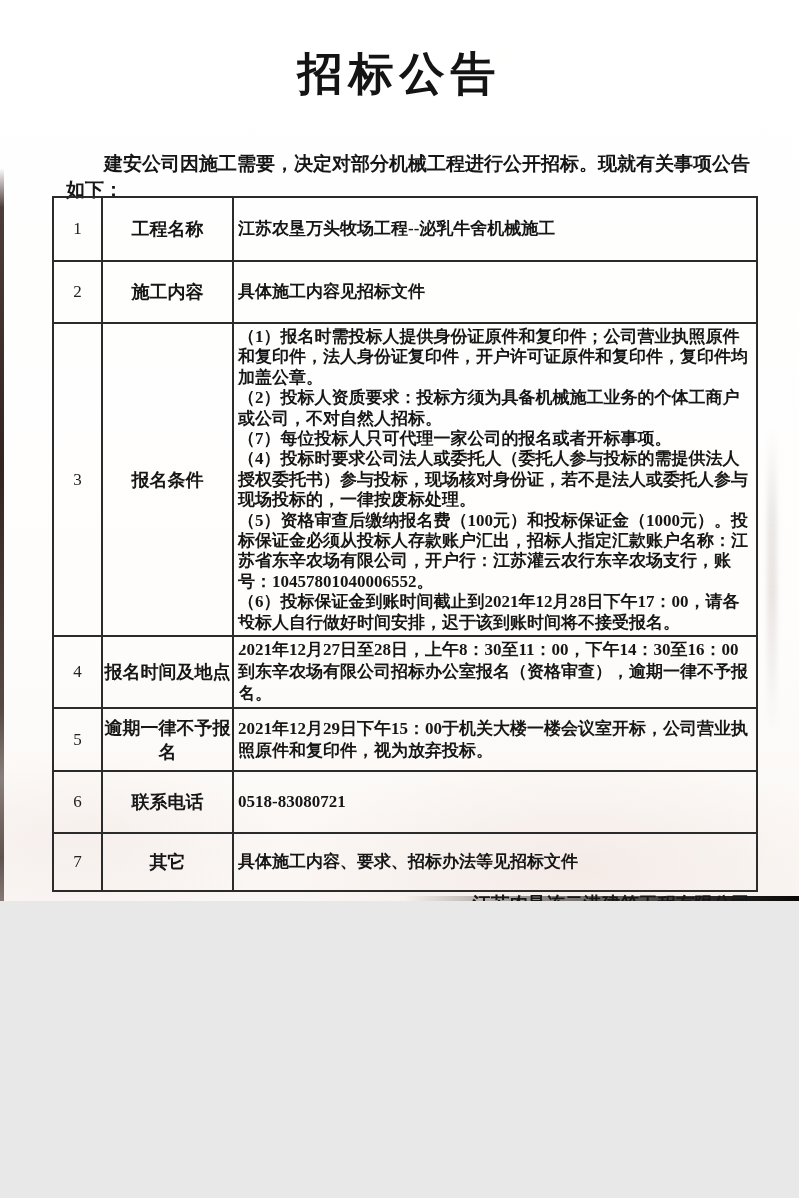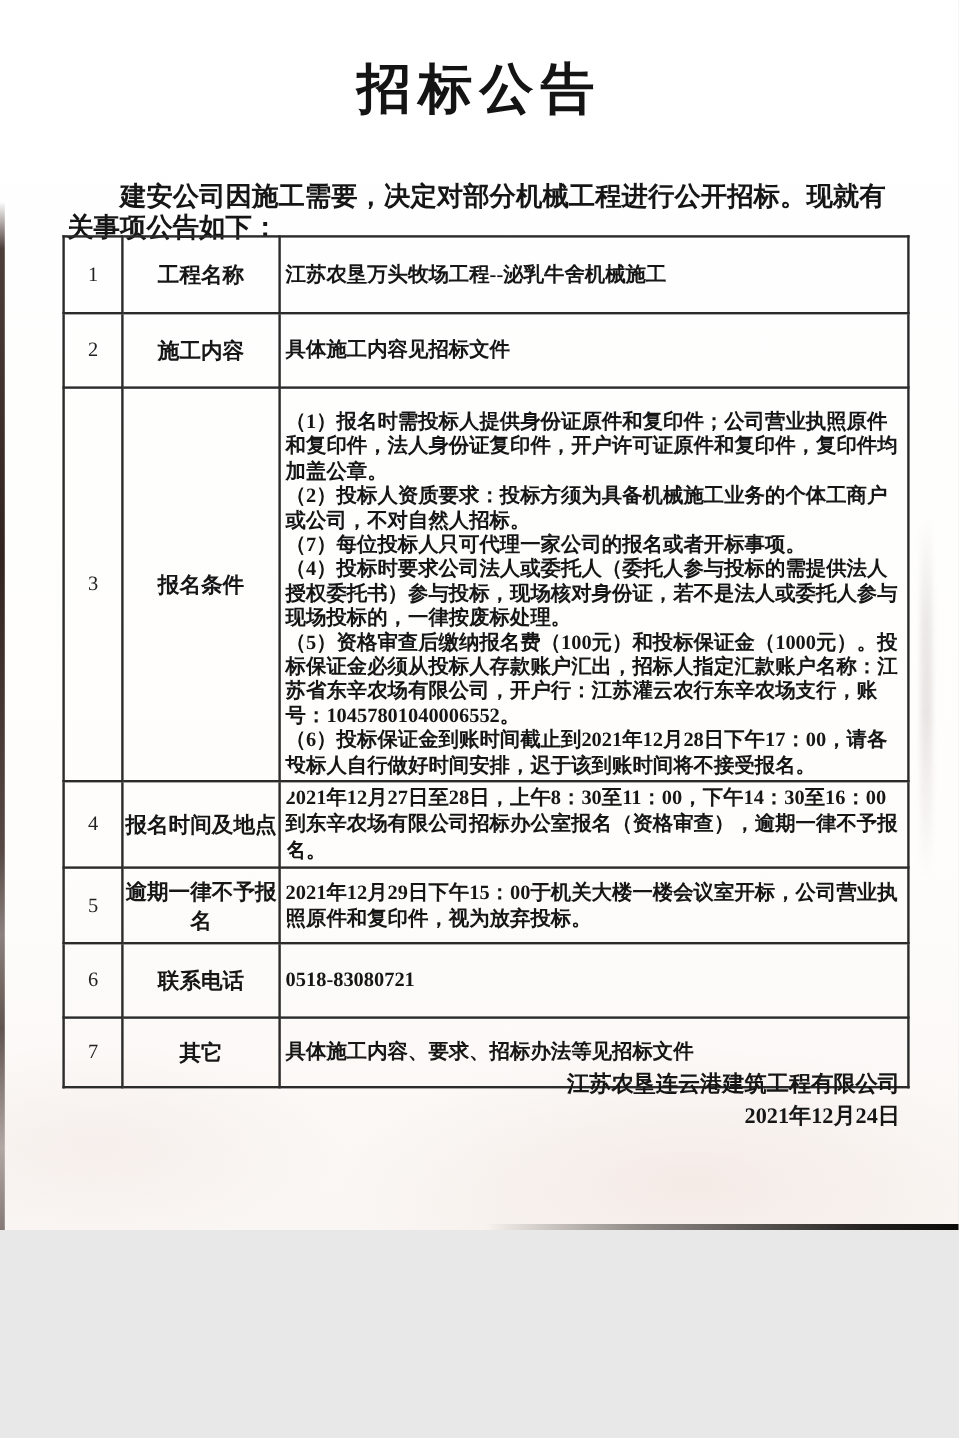--- a/index.html
+++ b/index.html
@@ -1,20 +1,20 @@
 <!DOCTYPE html>
 <html><head>
 <meta charset="utf-8">
 <style>
   * { margin: 0; padding: 0; box-sizing: border-box; }
   html, body { background: #e8e8e8; }
   .page {
     position: relative;
     width: 799px;
-    height: 1025px;
+    height: 901px;
     margin: 0 auto;
     background:
       radial-gradient(ellipse 420px 160px at 72% 96%, rgba(214,180,170,0.18), rgba(214,180,170,0) 70%),
       radial-gradient(ellipse 300px 120px at 10% 93%, rgba(210,175,170,0.12), rgba(210,175,170,0) 70%),
       linear-gradient(180deg, #ffffff 0%, #fefdfc 70%, #faf6f3 100%);
     overflow: hidden;
     font-family: "Liberation Serif", "DejaVu Serif", serif;
     color: #1f1f1f;
   }
   
@@ -48,23 +48,23 @@
     position: absolute;
     top: 44px; left: 0; right: 0;
     text-align: center;
     font-size: 45px;
     font-weight: bold;
     letter-spacing: 6px;
     color: #141414;
   }
   .intro {
     position: absolute;
-    top: 151px; left: 56px; right: 44px;
+    top: 151px; left: 66px; right: 44px;
     text-indent: 2em;
-    font-size: 22px;
+    font-size: 19px;
     font-weight: bold;
     line-height: 26px;
     color: #161616;
   }
 
   table.notice {
     position: absolute;
     left: 52px; top: 196px;
     width: 704px;
     border-collapse: collapse;
@@ -79,21 +79,21 @@
   td.c-label { width: 131px; text-align: center; font-size: 18px; font-weight: bold; color: #161616; }
   td.c-content {
     width: 524px;
     padding: 2px 6px 2px 4px;
     font-size: 17px;
     font-weight: bold;
     line-height: 22px;
     color: #161616;
     border-radius: 28px;
   }
-  tr.r-conditions td.c-content { vertical-align: top; line-height: 20.4px; padding-top: 18px; }
+  tr.r-conditions td.c-content { vertical-align: top; line-height: 20.4px; padding-top: 3px; }
   .cond-item { margin: 0; }
 
   .footer {
     position: absolute;
     top: 891px; right: 49px;
     text-align: right;
     font-size: 18.5px;
     font-weight: bold;
     line-height: 27px;
     color: #161616;

